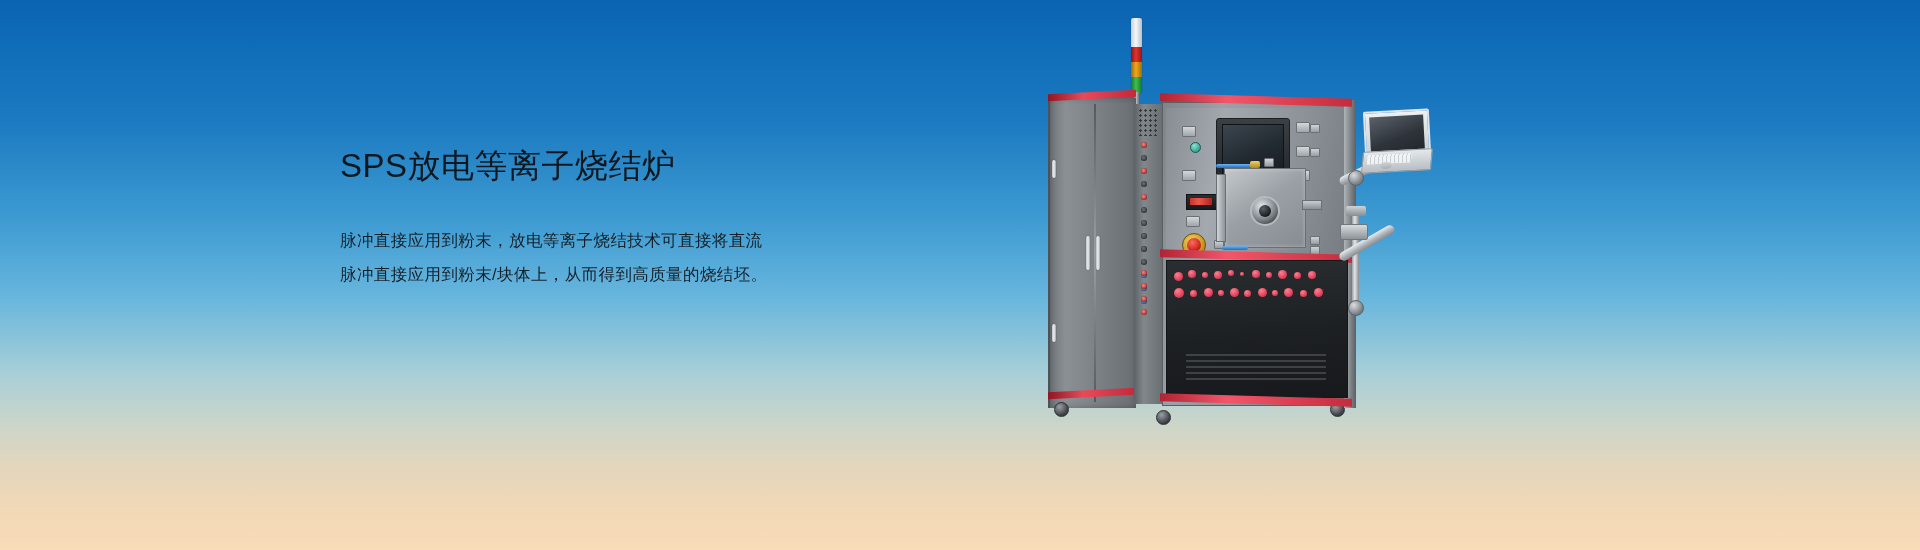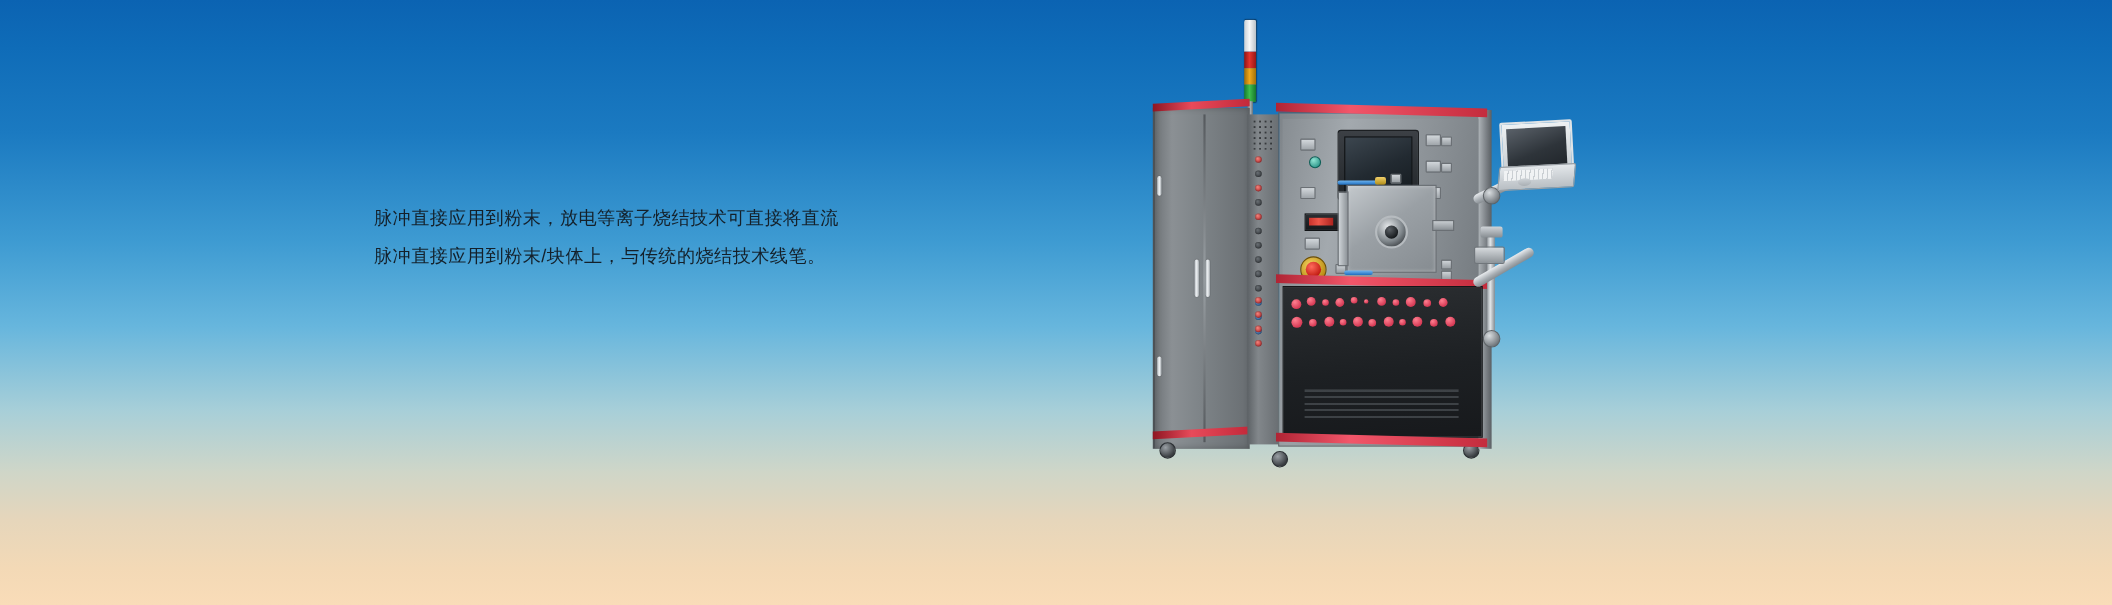--- a/index.html
+++ b/index.html
@@ -349,23 +349,24 @@
     border:1px solid #70767b;
     border-radius:2px;
   }
 </style>
 </head>
 <body>
 
 <div id="banner">
 
   <div id="text-block">
+    <h1 id="headline">SPS放电等离子烧结炉</h1>
     <p id="subcopy">
       <span class="line">脉冲直接应用到粉末，放电等离子烧结技术可直接将直流</span>
-      <span class="line">脉冲直接应用到粉末/块体上，与传统的烧结技术线笔。</span>
+      <span class="line">脉冲直接应用到粉末/块体上，从而得到高质量的烧结坯。</span>
     </p>
   </div>
 
   <div id="product">
 
     <div class="tower">
       <i class="seg-white"></i>
       <i class="seg-red"></i>
       <i class="seg-amber"></i>
       <i class="seg-green"></i>

